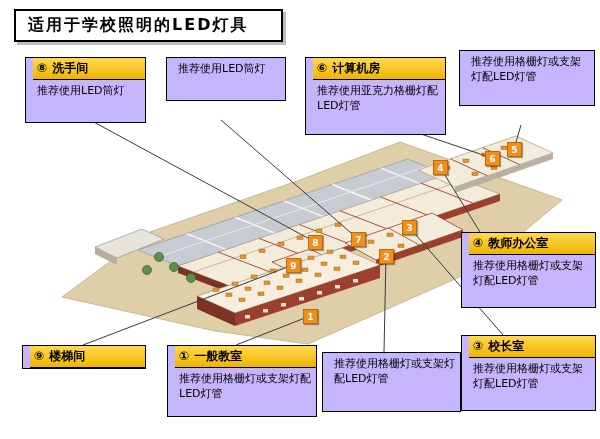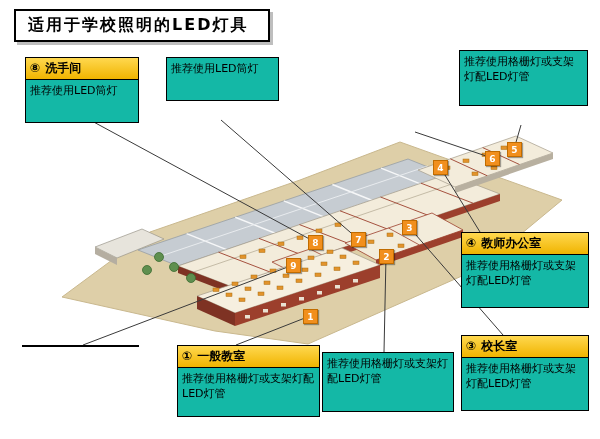--- a/index.html
+++ b/index.html
@@ -1,37 +1,37 @@
 <!DOCTYPE html>
 <html><head>
 <meta charset="utf-8">
 <style>
   html,body{margin:0;padding:0;background:#fff;}
   .canvas{position:relative;width:600px;height:439px;background:#ffffff;overflow:hidden;
           font-family:"DejaVu Sans","Liberation Sans",sans-serif;}
   .illustration{position:absolute;left:0;top:0;width:600px;height:439px;z-index:1;}
 
   .title-box{position:absolute;left:14px;top:9px;z-index:10;background:#fff;border:2px solid #000;
-             padding:4px 20px 4px 12px;font-size:16px;font-weight:bold;letter-spacing:2px;
+             padding:4px 33px 4px 12px;font-size:16px;font-weight:bold;letter-spacing:2px;
              box-shadow:3px 3px 0 rgba(110,110,110,.45);white-space:nowrap;}
 
-  .callout{position:absolute;z-index:10;border:1px solid #000;background:#14b8a6;}
+  .callout{position:absolute;z-index:10;border:1px solid #000;background:#c4b5fd;padding-left:7px;}
   .callout .hd{background:linear-gradient(#ffd84f,#f0b400);border-bottom:1px solid #000;
                padding:2px 4px;font-size:12px;font-weight:bold;white-space:nowrap;}
   .callout .hd .num{margin-right:5px;}
   .callout .bd{padding:4px;font-size:11px;line-height:1.35;}
 
   .pos-b8{left:25px;top:57px;width:112px;}   .pos-b8 .bd{min-height:34px;}
   .pos-b7{left:166px;top:57px;width:111px;}  .pos-b7 .bd{min-height:34px;}
   .pos-b6{left:305px;top:57px;width:132px;}  .pos-b6 .bd{min-height:46px;}
   .pos-b5{left:459px;top:50px;width:127px;}  .pos-b5 .bd{min-height:46px;}
   .pos-b4{left:461px;top:232px;width:126px;} .pos-b4 .bd{min-height:44px;}
   .pos-b3{left:461px;top:335px;width:126px;} .pos-b3 .bd{min-height:44px;}
   .pos-b2{left:322px;top:352px;width:130px;} .pos-b2 .bd{min-height:50px;}
-  .pos-b1{left:167px;top:345px;width:141px;margin-left:10px;} .pos-b1 .bd{min-height:40px;}
+  .pos-b1{left:167px;top:345px;width:141px;} .pos-b1 .bd{min-height:40px;}
   .pos-b9{left:22px;top:345px;width:115px;}  .pos-b9 .bd{min-height:40px;}
 
   .mk{position:absolute;z-index:5;width:13px;height:13px;background:#f18f1d;border:1px solid #c06c00;
       color:#fff;font-size:9px;font-weight:bold;display:flex;align-items:center;justify-content:center;
       box-shadow:1px 1px 1px rgba(0,0,0,.35);}
   .mk1{left:303px;top:309px;} .mk2{left:379px;top:249px;} .mk3{left:402px;top:220px;}
   .mk4{left:433px;top:160px;} .mk5{left:507px;top:142px;} .mk6{left:485px;top:151px;}
   .mk7{left:351px;top:232px;} .mk8{left:308px;top:235px;} .mk9{left:286px;top:258px;}
 </style>
 </head>
@@ -194,20 +194,26 @@
     <div class="hd">
       <span class="num">⑧</span><span>洗手间</span>
     </div>
     <div class="bd">推荐使用LED筒灯</div>
   </div>
 
   <div class="callout pos-b7">
     <div class="bd">推荐使用LED筒灯</div>
   </div>
 
+  <div class="callout pos-b6">
+    <div class="hd">
+      <span class="num">⑥</span><span>计算机房</span>
+    </div>
+    <div class="bd">推荐使用亚克力格栅灯配LED灯管</div>
+  </div>
 
   <div class="callout pos-b5">
     <div class="bd">推荐使用格栅灯或支架灯配LED灯管</div>
   </div>
 
   <div class="callout pos-b4">
     <div class="hd">
       <span class="num">④</span><span>教师办公室</span>
     </div>
     <div class="bd">推荐使用格栅灯或支架灯配LED灯管</div>
@@ -225,15 +231,18 @@
   </div>
 
   <div class="callout pos-b1">
     <div class="hd">
       <span class="num">①</span><span>一般教室</span>
     </div>
     <div class="bd">推荐使用格栅灯或支架灯配LED灯管</div>
   </div>
 
   <div class="callout pos-b9">
+    <div class="hd">
+      <span class="num">⑨</span><span>楼梯间</span>
+    </div>
   </div>
 
 </div>
 
 </body></html>

